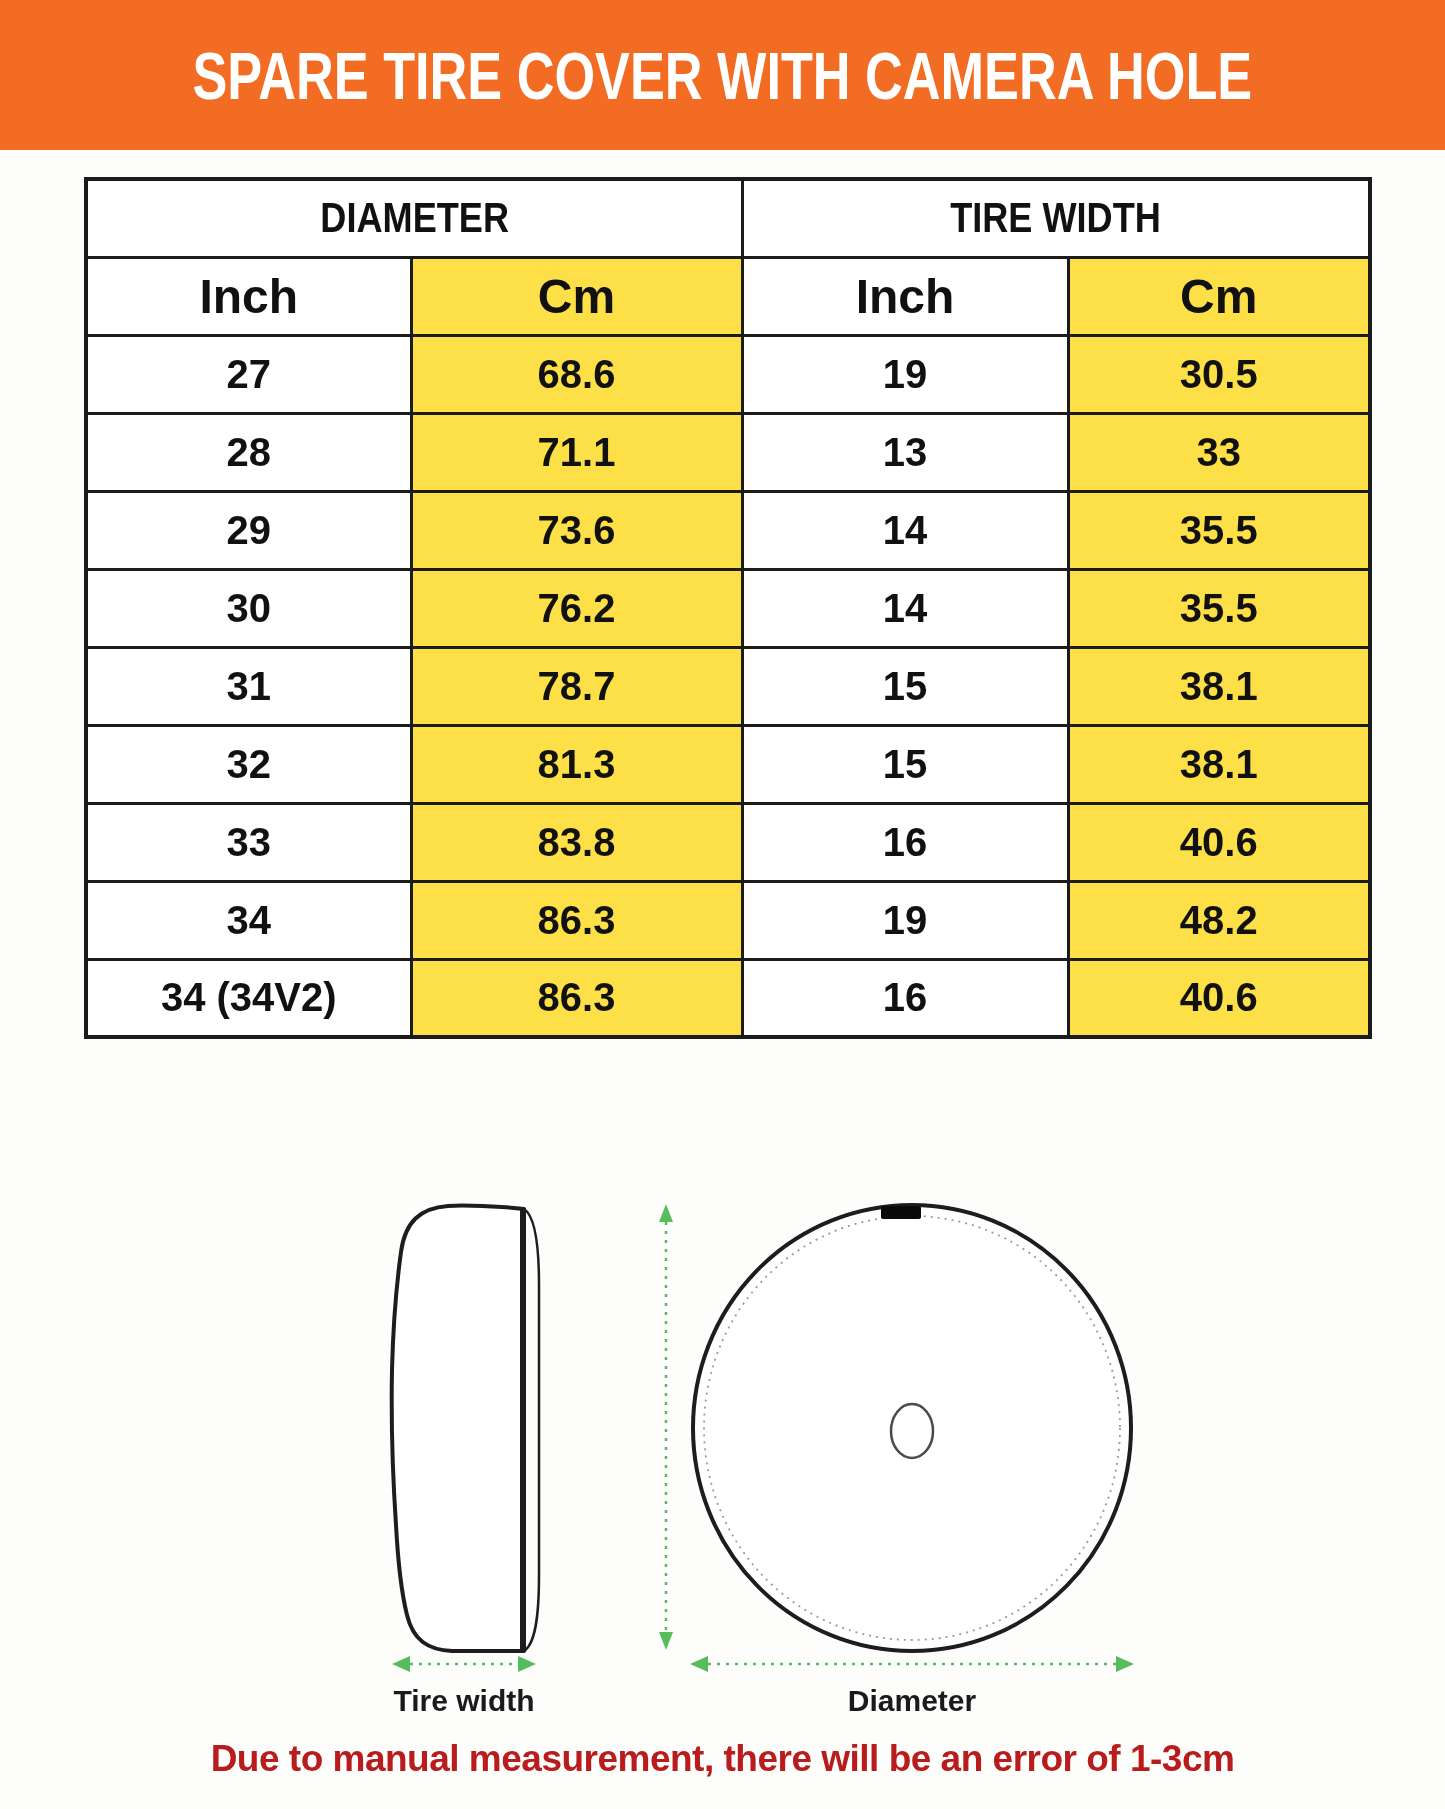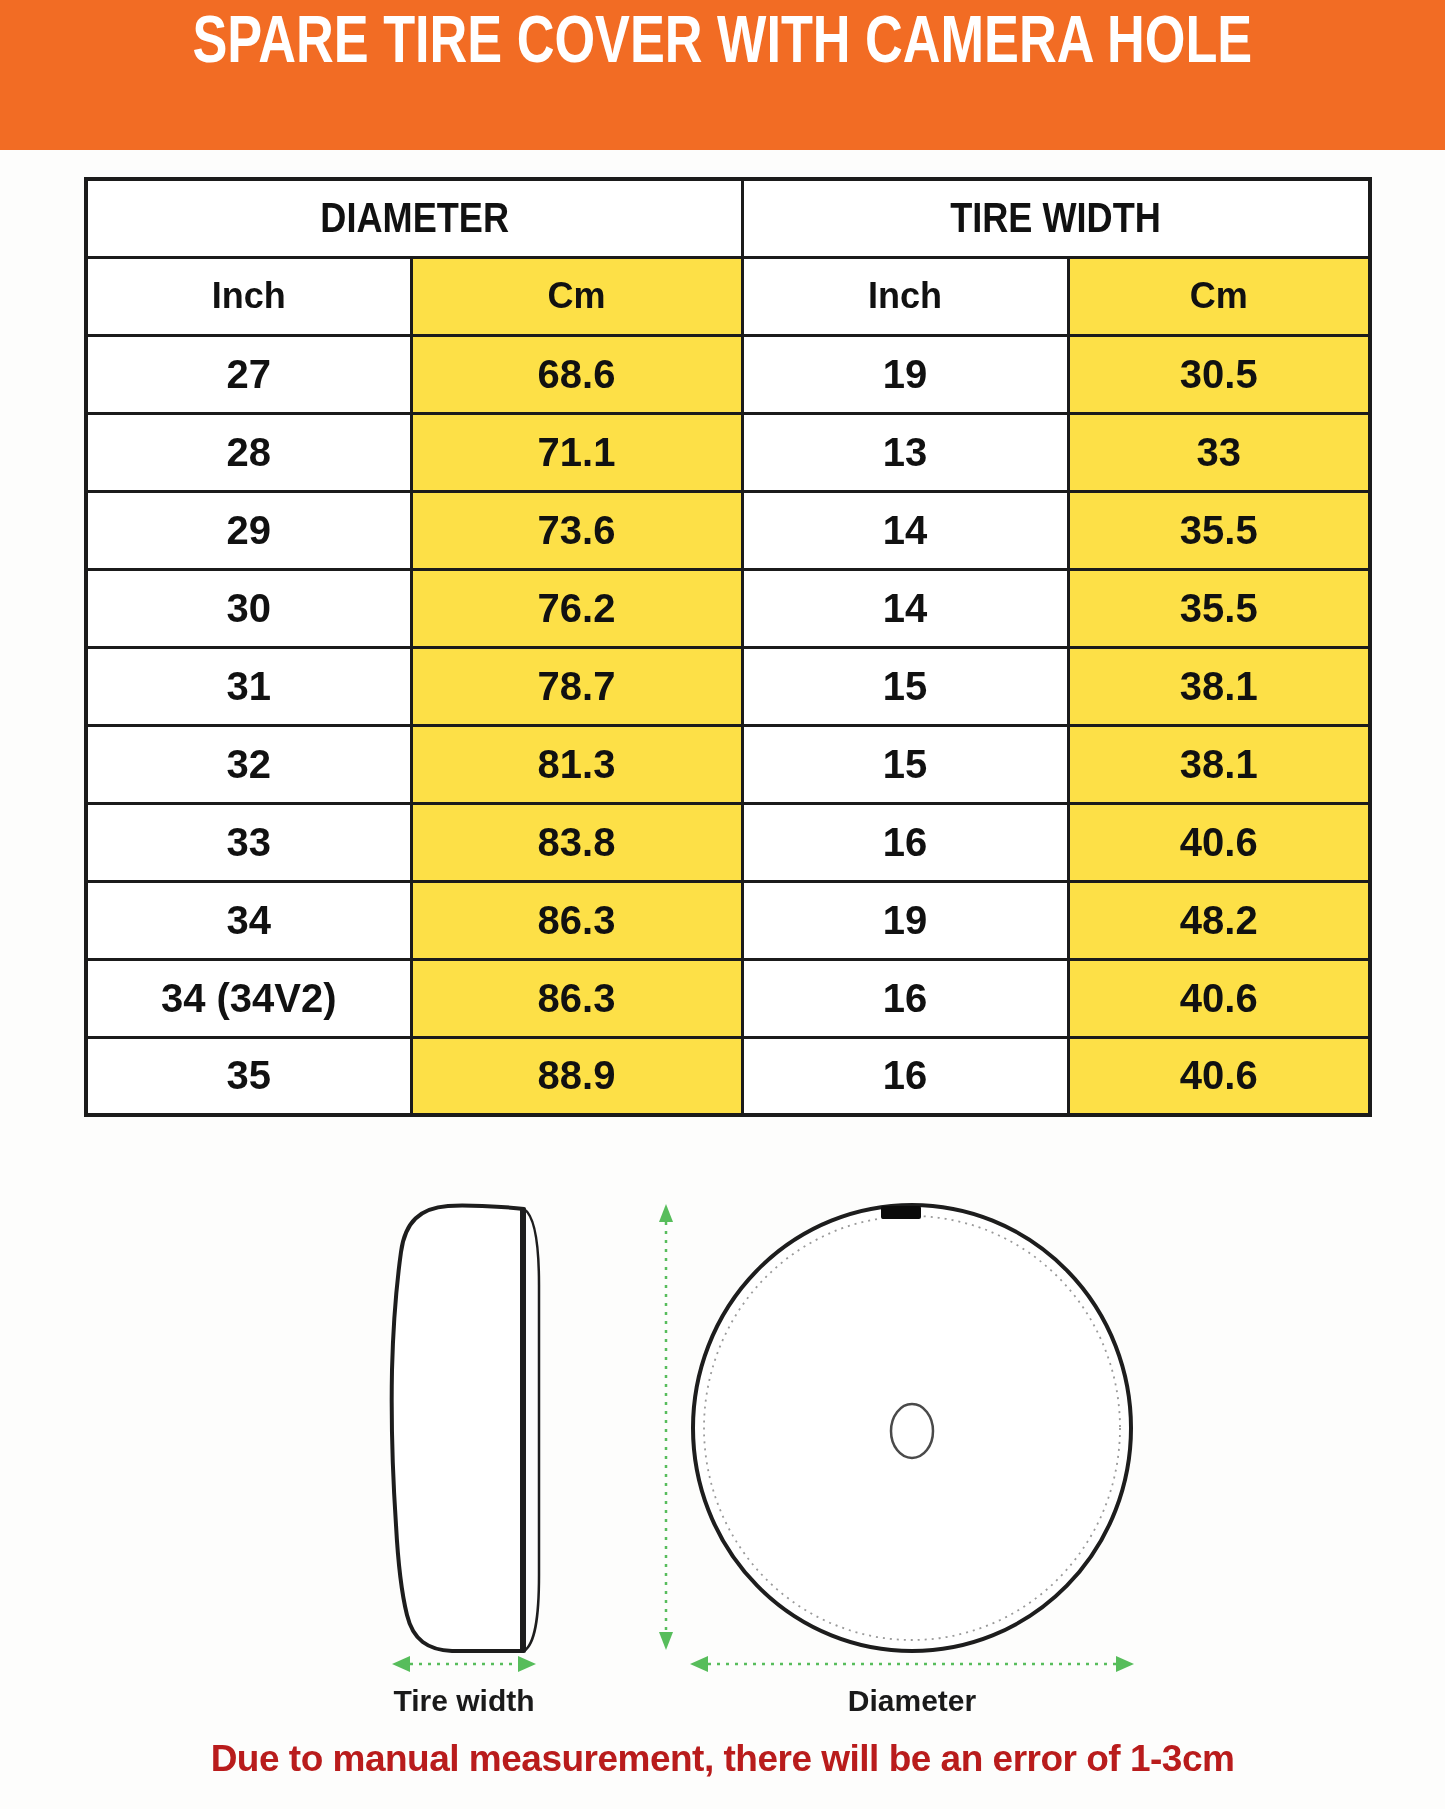--- a/index.html
+++ b/index.html
@@ -8,21 +8,21 @@
     background: #FDFDFC;
     font-family: "Liberation Sans", sans-serif;
     overflow: hidden;
     position: relative;
   }
   
   .banner {
     position: absolute; top: 0; left: 0;
     width: 1445px; height: 150px;
     background: #F26C24;
-    display: flex; justify-content: center;
+    display: flex; align-items: center; justify-content: center;
   }
   .banner-title {
     display: inline-block;
     color: #FFFFFF;
     font-size: 67px;
     font-weight: 800;
     letter-spacing: 0px;
     white-space: nowrap;
     transform: scaleX(0.78);
     transform-origin: center;
@@ -49,21 +49,21 @@
   }
   .section-label {
     display: inline-block;
     font-size: 42px;
     font-weight: 800;
     letter-spacing: 0px;
     transform: scaleX(0.86);
     transform-origin: center;
     white-space: nowrap;
   }
-  tr.cols-row th { font-size: 36px; font-weight: 700; margin-top: 32px; }
+  tr.cols-row th { font-size: 48px; font-weight: 700; margin-top: 32px; }
   table.size-table td { font-size: 40px; font-weight: 600; letter-spacing: 0px; }
   .shaded { background: #fde047; }
   
   .diagram-svg { position: absolute; top: 1150px; left: 0; width: 1445px; height: 600px; }
   .diagram-label {
     position: absolute;
     font-size: 30px;
     font-weight: 700;
     color: #1A1A1A;
     text-align: center;
@@ -156,26 +156,20 @@
         <td class="shaded">86.3</td>
         <td>19</td>
         <td class="shaded">48.2</td>
       </tr>
       <tr>
         <td>34 (34V2)</td>
         <td class="shaded">86.3</td>
         <td>16</td>
         <td class="shaded">40.6</td>
       </tr>
-      <tr>
-        <td>35</td>
-        <td class="shaded">88.9</td>
-        <td>16</td>
-        <td class="shaded">40.6</td>
-      </tr>
     </tbody>
 </table>
 
 <svg class="diagram-svg" viewBox="0 0 1445 600" aria-hidden="true">
 
   <g>
     <path d="M 524 59
          C 500 56, 462 55, 448 56
          C 420 58, 405 72, 401 102
          C 396 138, 393 180, 392 220

